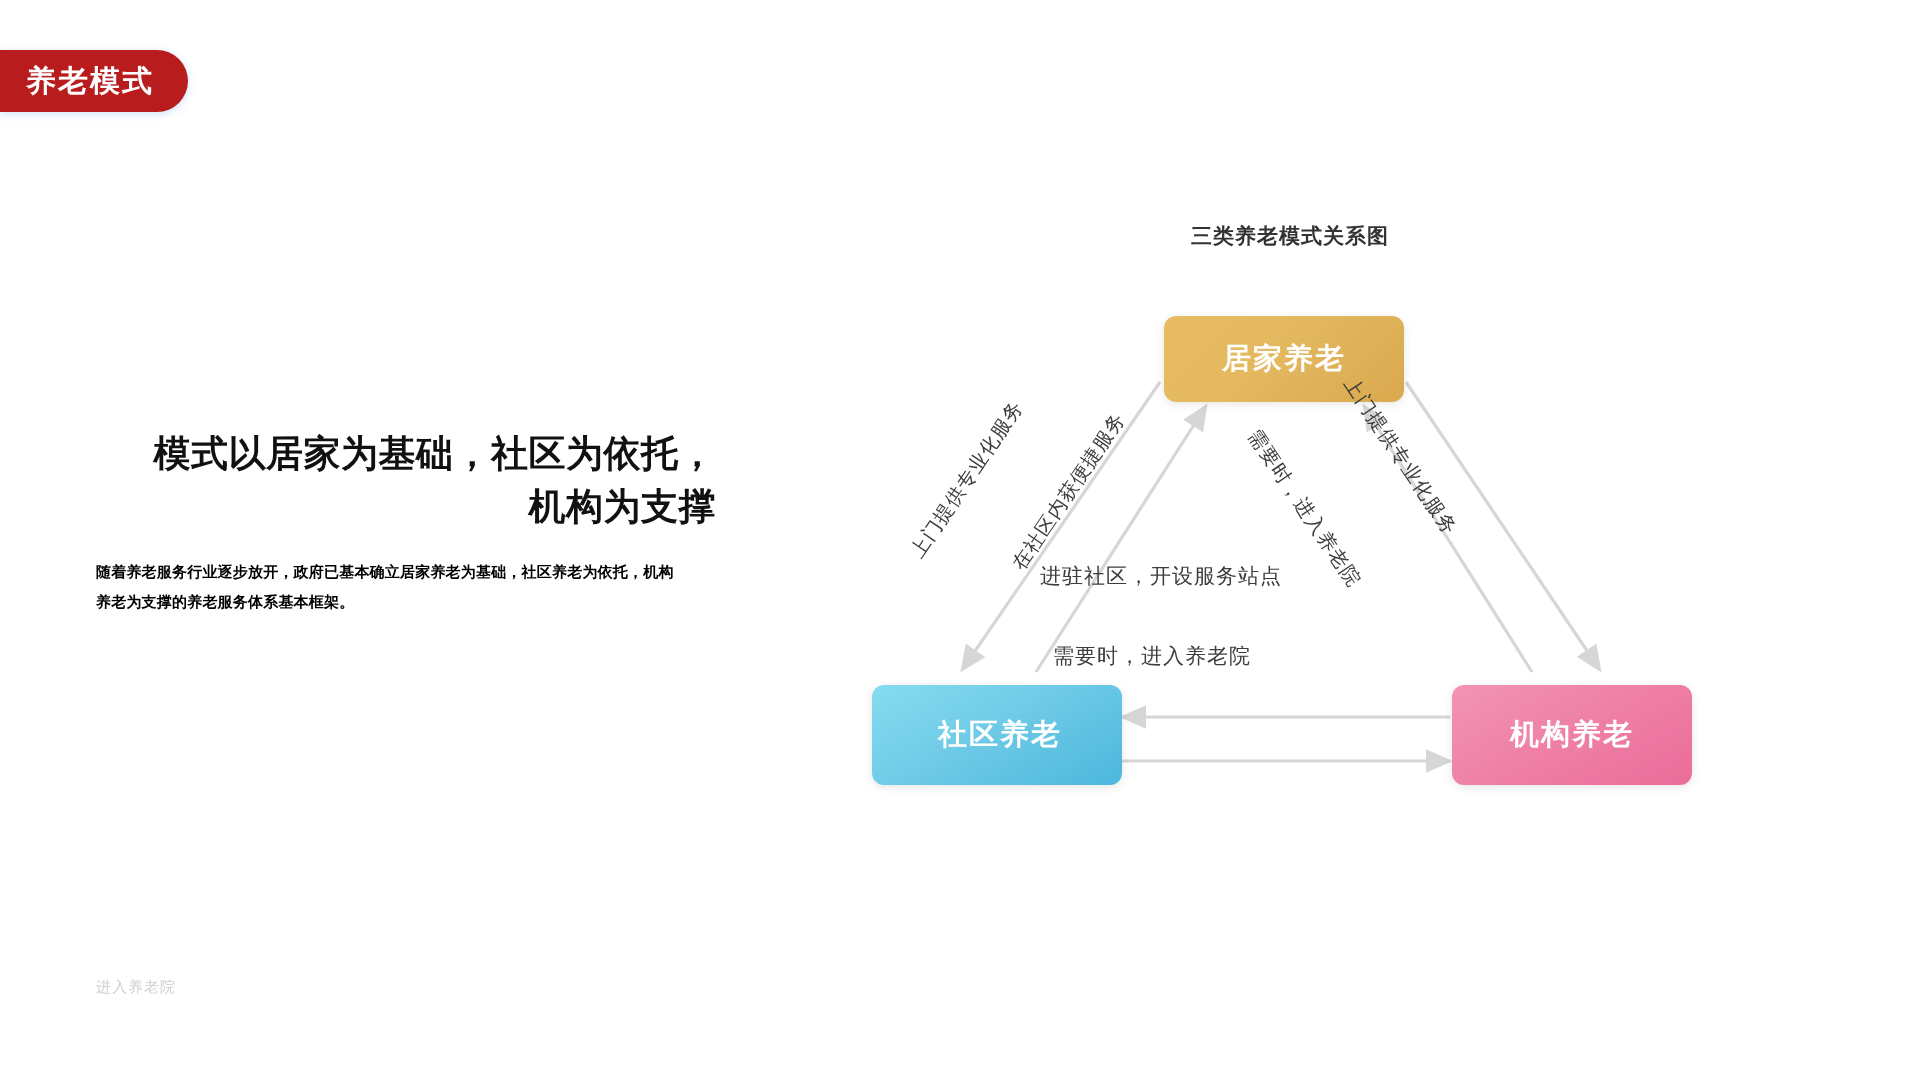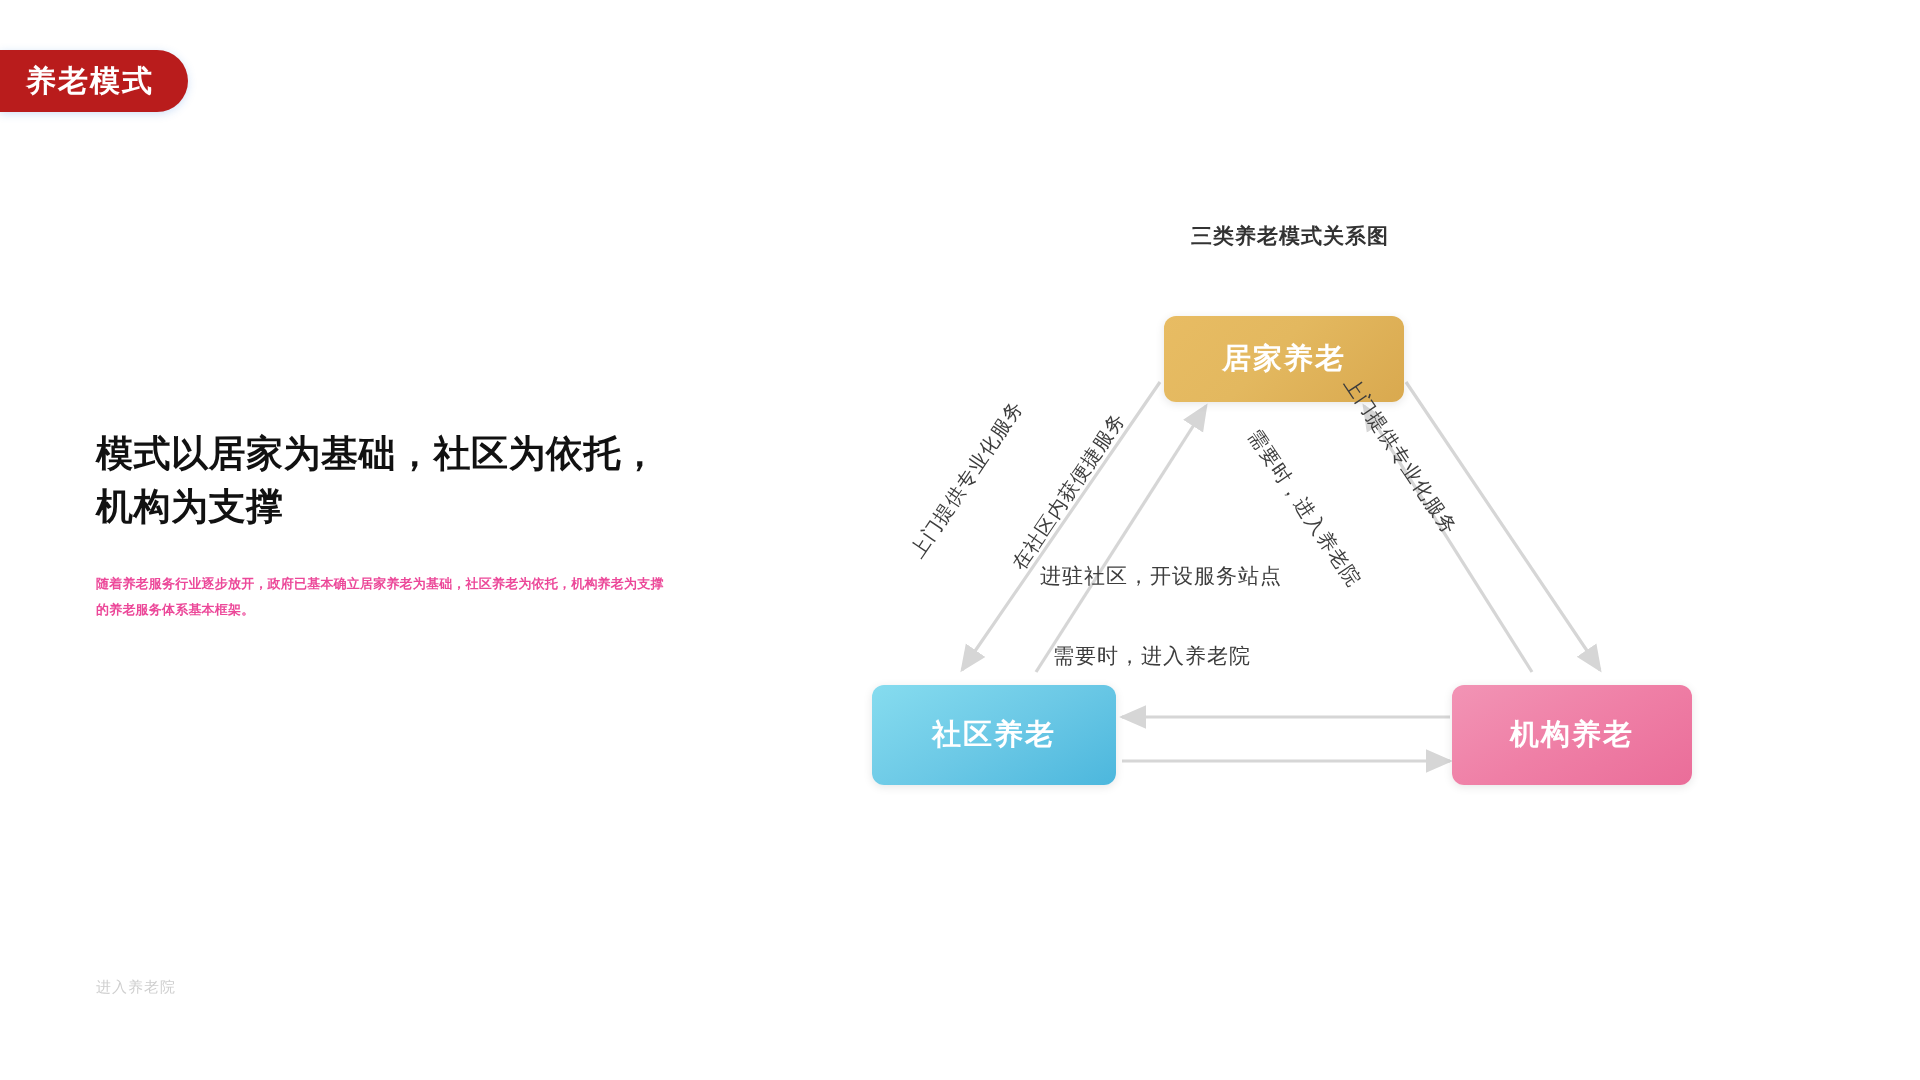--- a/index.html
+++ b/index.html
@@ -45,26 +45,27 @@
     width: 620px;
   }
   #headline {
     font-size: 37px;
     font-weight: bold;
     color: #111111;
     line-height: 1.42;
     letter-spacing: 0.5px;
     margin: 0;
     white-space: pre-line;
+    text-align: right;
   }
   #body-text {
-    margin: 38px 0 0 0;
-    font-size: 13px;
-    font-weight: bold;
-    color: #ec4899;
+    margin: 24px 0 0 0;
+    font-size: 15px;
+    font-weight: bold;
+    color: #000000;
     line-height: 2.0;
     letter-spacing: 0.2px;
     width: 580px;
   }
 
   
   #watermark {
     position: absolute;
     left: 96px;
     top: 978px;
@@ -118,20 +119,21 @@
     width: 240px;
     height: 86px;
     background: linear-gradient(135deg, #e8bc63 0%, #e3b85f 45%, #d9a94f 100%);
   }
   #node-community {
     left: 32px;
     top: 475px;
     width: 244px;
     height: 100px;
     background: linear-gradient(150deg, #86dcef 0%, #6cc9e6 50%, #4cb7dd 100%);
+    padding-left: 6px;
   }
   #node-institution {
     left: 612px;
     top: 475px;
     width: 240px;
     height: 100px;
     background: linear-gradient(150deg, #f294b5 0%, #ef7fa6 50%, #ea6d99 100%);
   }
 
   

